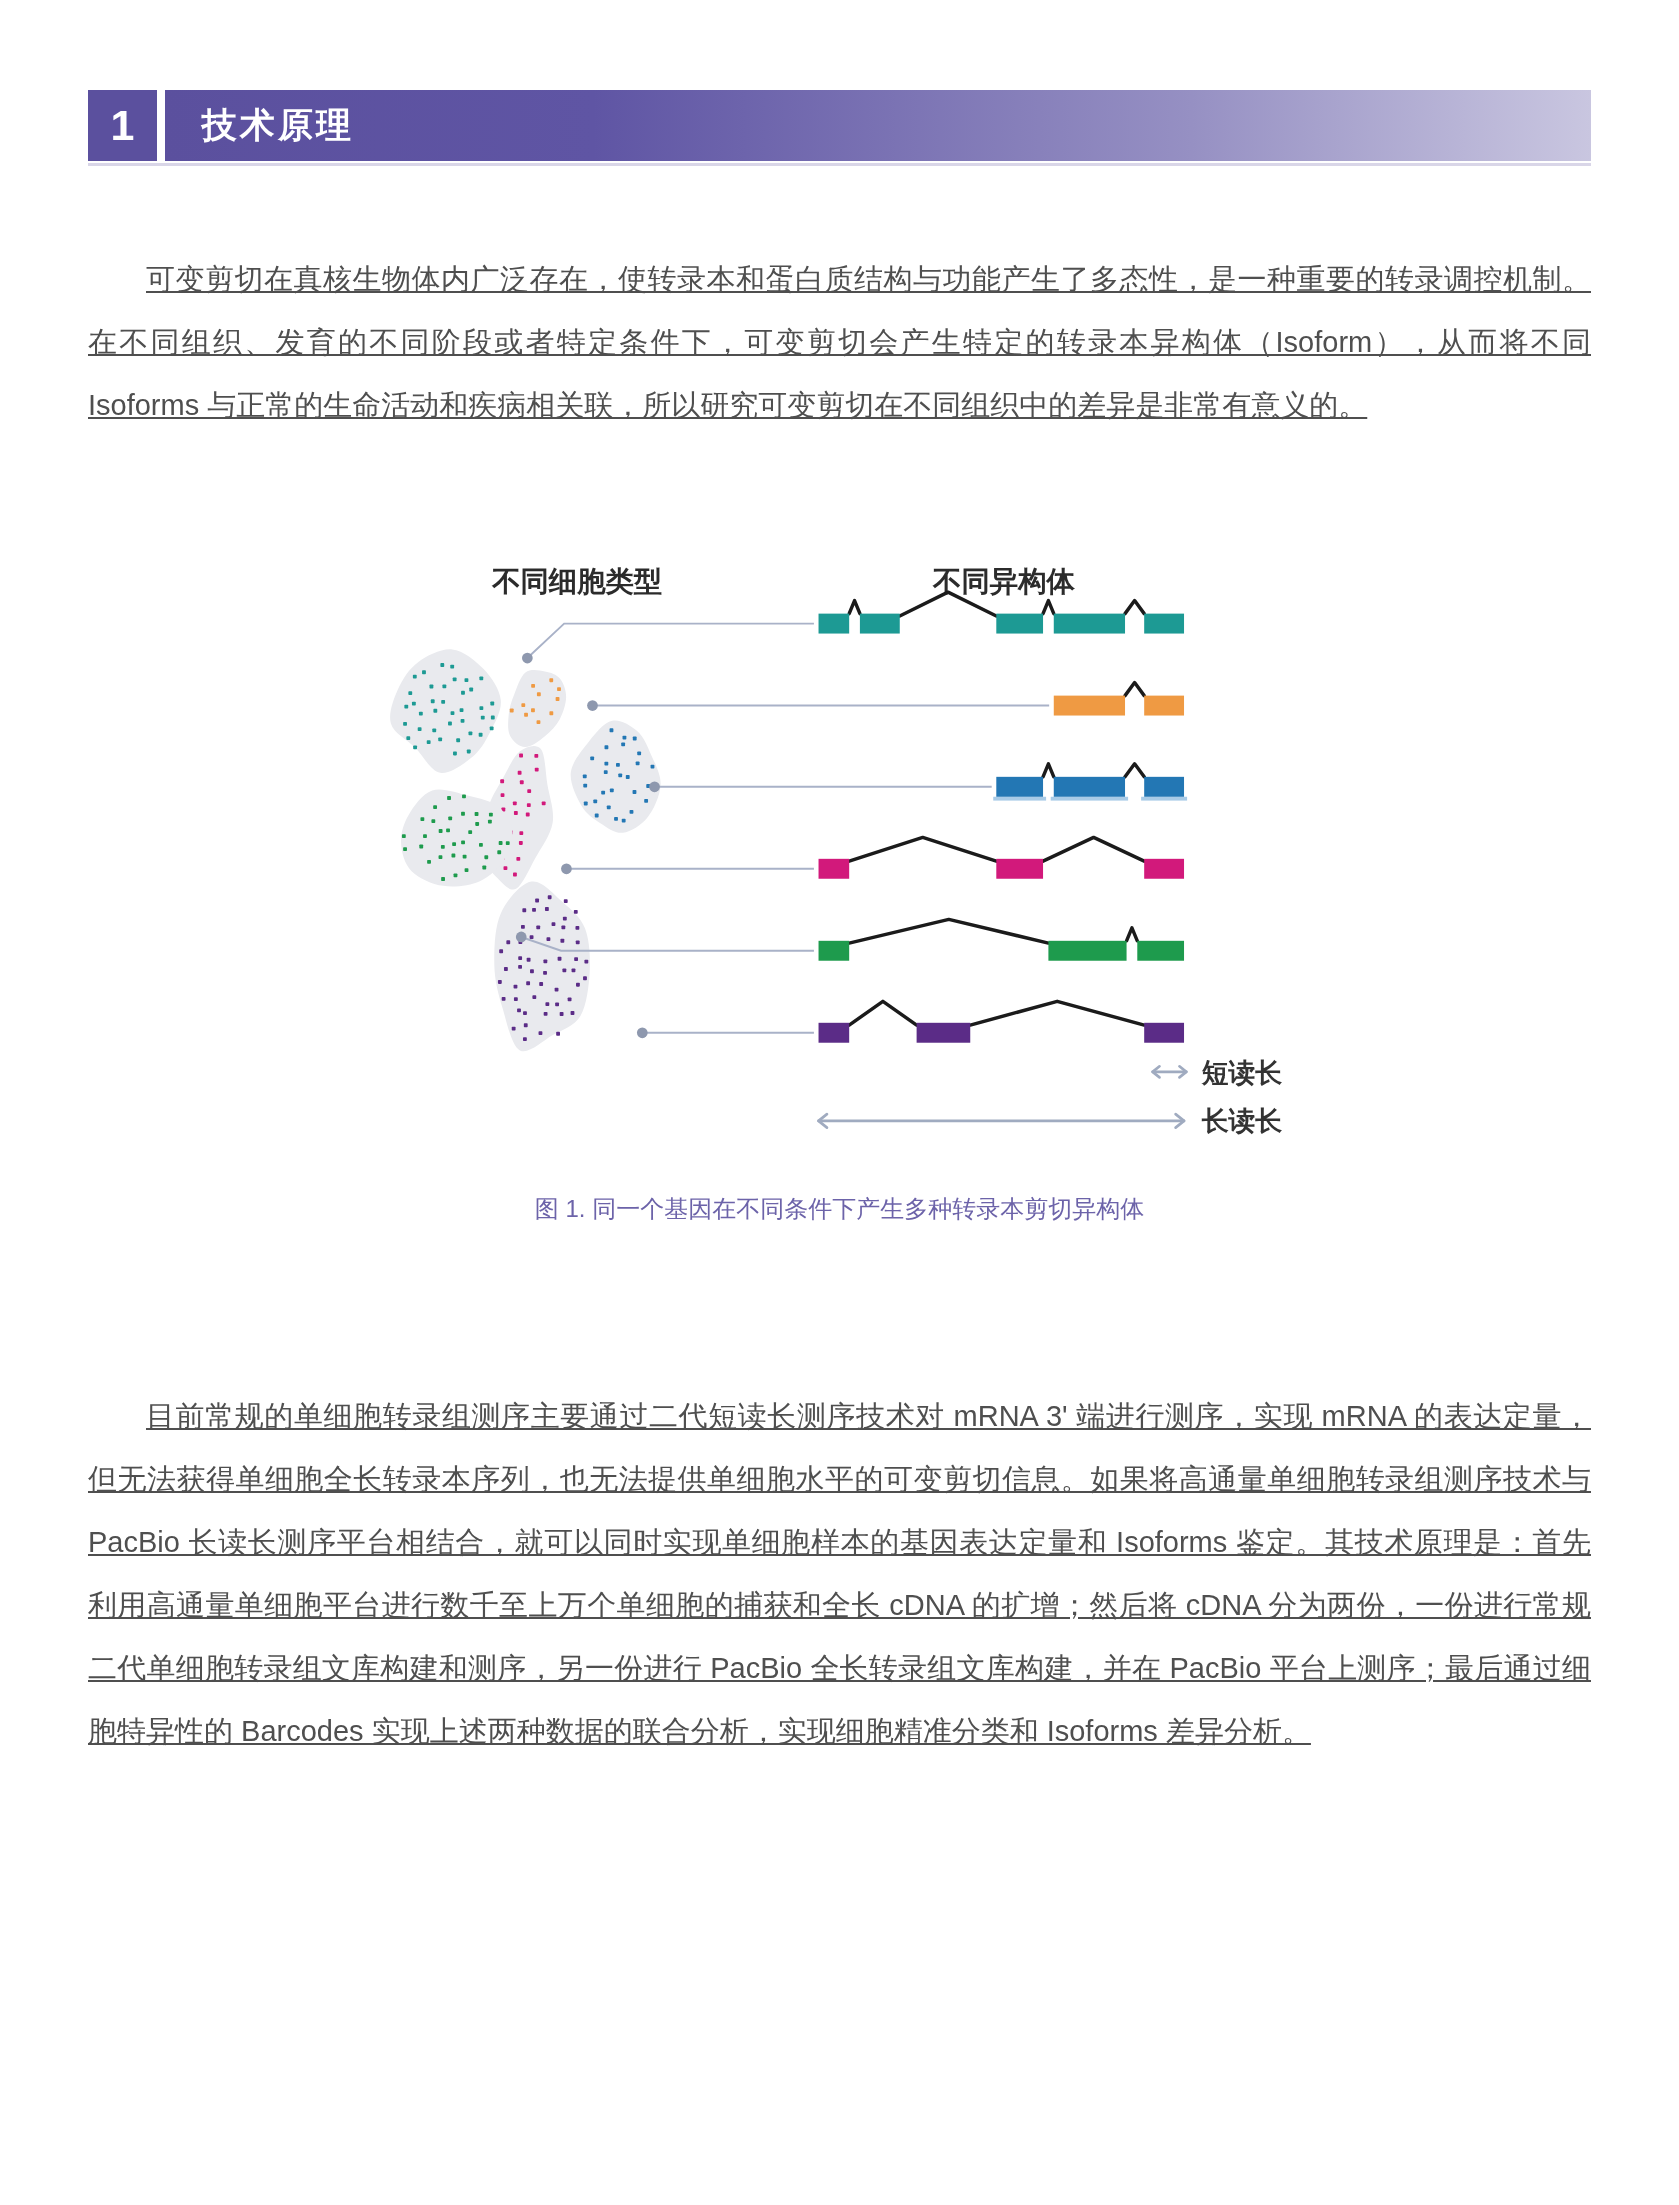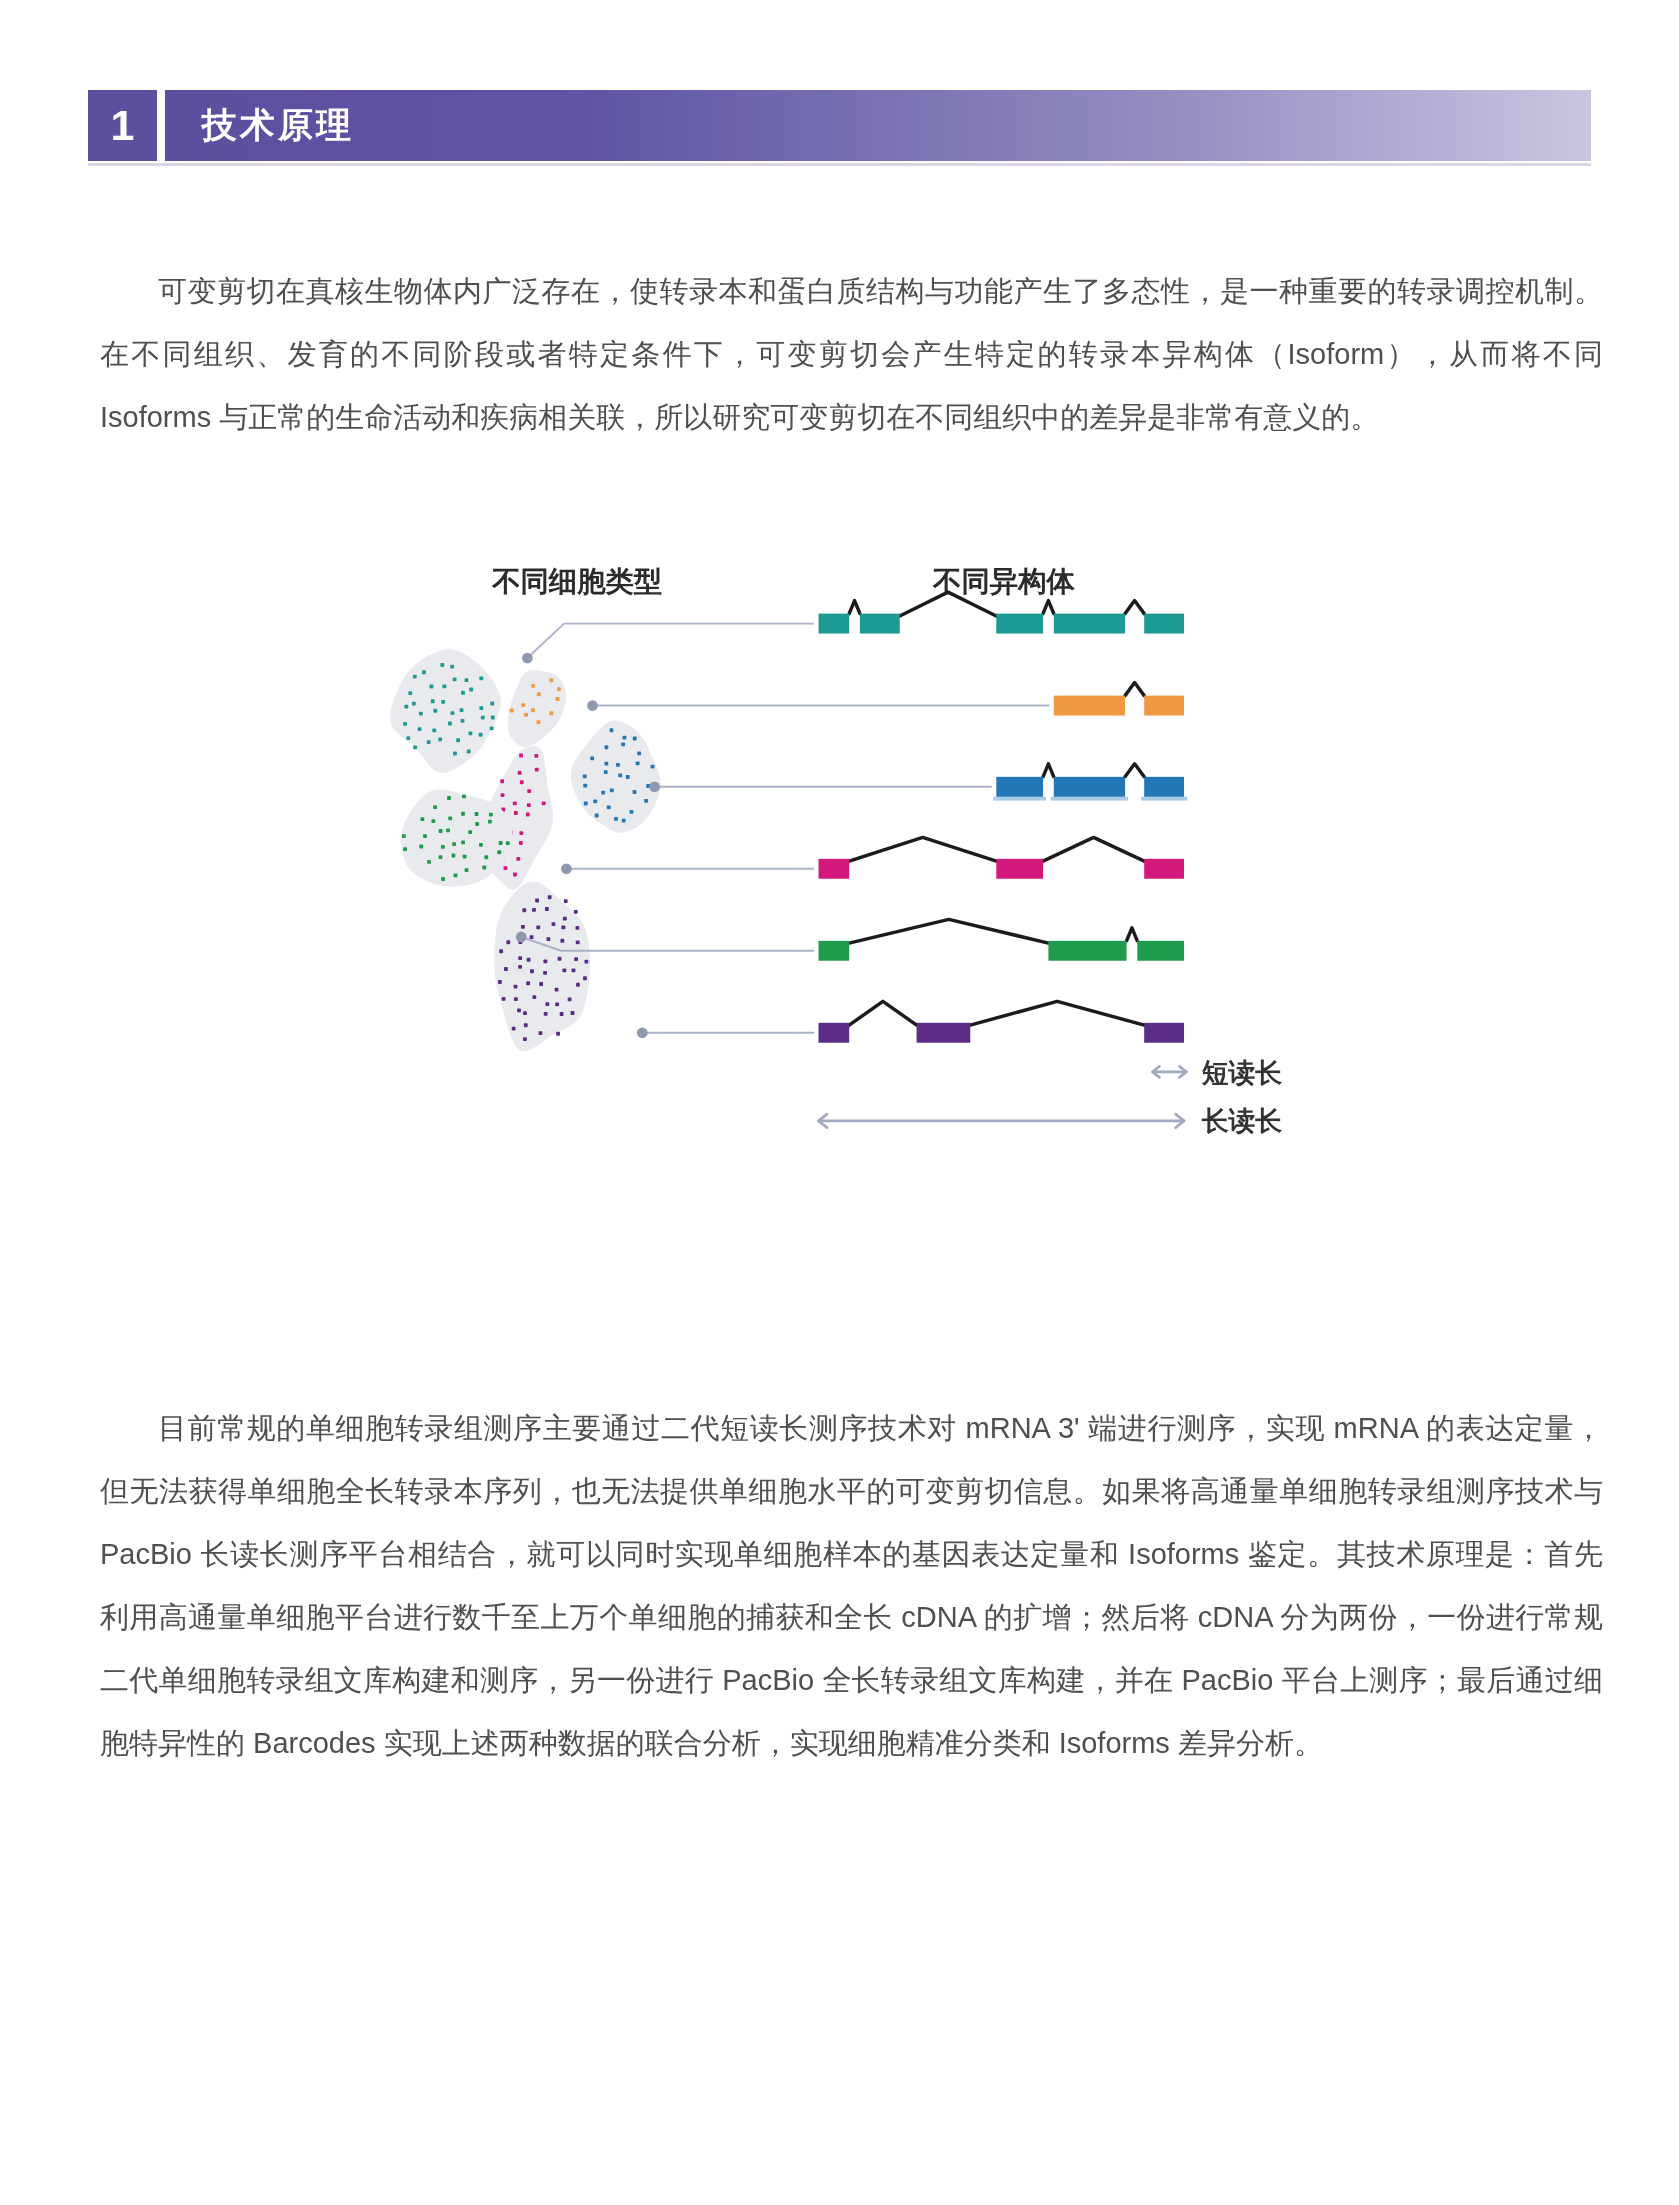--- a/index.html
+++ b/index.html
@@ -15,22 +15,22 @@
   .sec-header{position:absolute;left:88px;top:90px;display:flex;height:71px;}
   .sec-num{width:69px;height:71px;background:var(--accent);color:#fff;
            font-size:43px;font-weight:bold;display:flex;align-items:center;justify-content:center;}
   .sec-gap{width:7.7px;height:71px;background:#fff;}
   .sec-bar{width:1426px;height:71px;display:flex;align-items:center;
            background:linear-gradient(to right,var(--accent) 0%,#5f55a4 30%,#9690c3 72%,var(--accent-end) 100%);}
   .sec-title{color:#fff;font-size:35px;font-weight:bold;letter-spacing:3.1px;padding-left:37px;}
   .header-rule{position:absolute;left:88px;top:163px;width:1503px;height:3.1px;background:var(--rule);}
 
   
-  .para{position:absolute;left:88px;width:1503px;margin:12px;color:var(--body);
-        font-size:29px;line-height:63px;text-align:justify;text-indent:58px;}
+  .para{position:absolute;left:88px;width:1503px;margin:0;color:var(--body);
+        font-size:29px;line-height:63px;text-align:justify;text-indent:58px;text-decoration:underline;}
   #p1{top:248px;}
   #p2{top:1385px;}
   #p3{top:1831px;}
 
   
   .fig-svg{position:absolute;left:337px;top:537px;width:1196px;height:613px;}
   .col-label{font-size:37px;font-weight:bold;fill:#2b2b2b;text-anchor:middle;}
   .legend-label{font-size:35px;font-weight:bold;fill:#333333;}
   .fig-caption{position:absolute;left:0;top:1193px;width:1679px;margin:0;
                text-align:center;font-size:24px;color:var(--caption);}
@@ -348,17 +348,18 @@
         </g>
         <g>
           <path d="M1068 1462 L1545 1462" fill="none" stroke="#a0abc0" stroke-width="3.5" stroke-linecap="round" stroke-linejoin="round"></path>
           <path d="M1079 1453.2 L1068 1462 L1079 1470.8" fill="none" stroke="#a0abc0" stroke-width="3.5" stroke-linecap="round" stroke-linejoin="round"></path>
           <path d="M1534 1453.2 L1545 1462 L1534 1470.8" fill="none" stroke="#a0abc0" stroke-width="3.5" stroke-linecap="round" stroke-linejoin="round"></path>
         </g>
       </g>
     <text class="legend-label" x="1568" y="1411">短读长</text>
     <text class="legend-label" x="1568" y="1474">长读长</text>
   </svg>
+  <p class="fig-caption">图 1. 同一个基因在不同条件下产生多种转录本剪切异构体</p>
 
   <p class="para" id="p2">目前常规的单细胞转录组测序主要通过二代短读长测序技术对 mRNA 3' 端进行测序，实现 mRNA 的表达定量，但无法获得单细胞全长转录本序列，也无法提供单细胞水平的可变剪切信息。如果将高通量单细胞转录组测序技术与 PacBio 长读长测序平台相结合，就可以同时实现单细胞样本的基因表达定量和 Isoforms 鉴定。其技术原理是：首先利用高通量单细胞平台进行数千至上万个单细胞的捕获和全长 cDNA 的扩增；然后将 cDNA 分为两份，一份进行常规二代单细胞转录组文库构建和测序，另一份进行 PacBio 全长转录组文库构建，并在 PacBio 平台上测序；最后通过细胞特异性的 Barcodes 实现上述两种数据的联合分析，实现细胞精准分类和 Isoforms 差异分析。</p>
 
 </div>
 
 
 </body></html>

